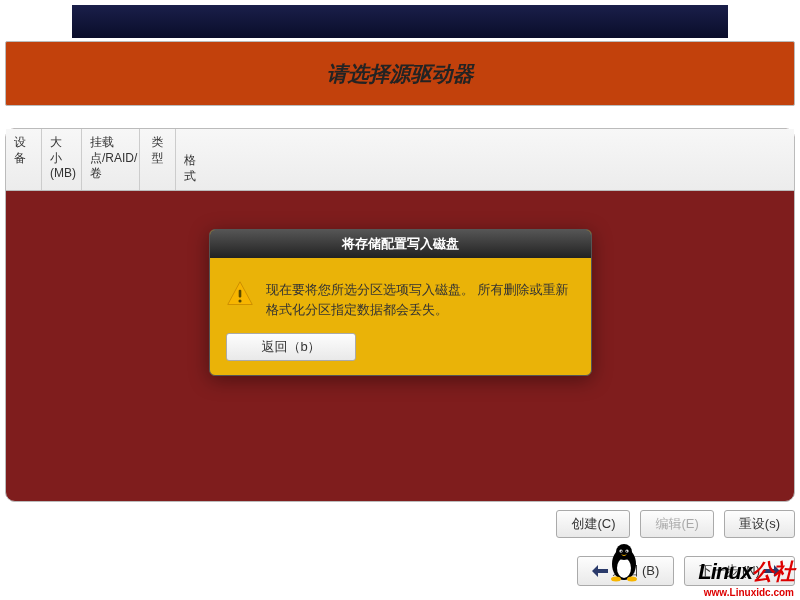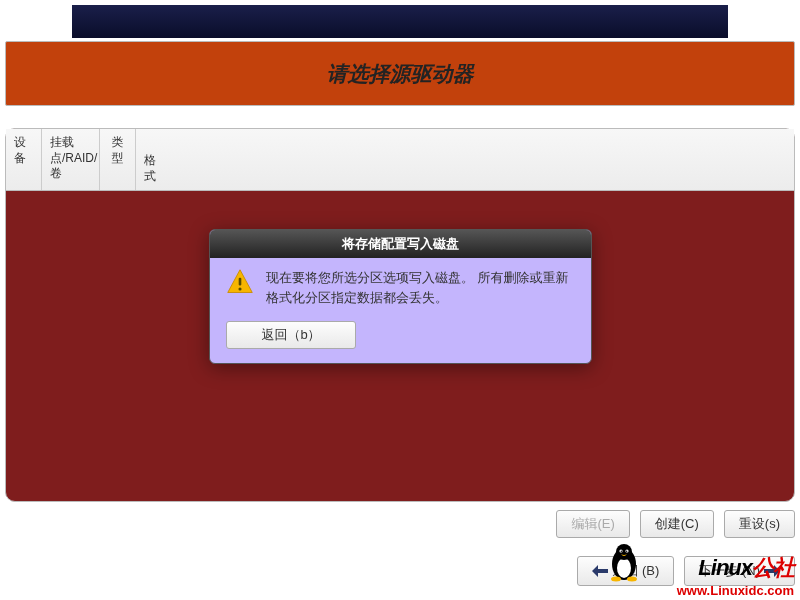--- a/index.html
+++ b/index.html
@@ -22,56 +22,57 @@
   .th-format { width: 36px; margin-top: 18px; }
 
   .action-bar { position: absolute; top: 510px; left: 5px; width: 790px; height: 30px; display: flex; justify-content: flex-end; gap: 10px; }
   .btn { height: 28px; padding: 0 14px; border: 1px solid #aaa; border-radius: 3px; background: linear-gradient(#fdfdfd, #e9e9e9); font-size: 13px; color: #333; cursor: pointer; }
   .btn:disabled { color: #aaa; cursor: default; }
 
   .nav-bar { position: absolute; top: 556px; left: 5px; width: 790px; height: 32px; display: flex; justify-content: flex-end; gap: 10px; }
   .nav-btn { height: 30px; padding: 0 14px; border: 1px solid #aaa; border-radius: 3px; background: linear-gradient(#fdfdfd, #e9e9e9); font-size: 13px; color: #333; cursor: pointer; display: flex; align-items: center; gap: 4px; }
 
   .overlay { position: absolute; top: 0; left: 0; width: 800px; height: 600px; }
-  .dialog { position: absolute; top: 229px; left: 209px; width: 383px; border: 1px solid #555; border-radius: 6px; box-shadow: 0 4px 20px rgba(0,0,0,0.4); background: #c4b5fd; overflow: hidden; }
+  .dialog { position: absolute; top: 229px; left: 209px; width: 383px; border: 1px solid #555; border-radius: 6px; box-shadow: 0 4px 20px rgba(0,0,0,0.4); background: #eab308; overflow: hidden; }
   .dialog-title { background: linear-gradient(#555, #222); color: #fff; font-weight: bold; text-align: center; padding: 5px 0; font-size: 13px; }
-  .dialog-body { display: flex; padding: 10px 16px 8px 16px; gap: 12px; }
+  .dialog-body { display: flex; padding: 22px 16px 8px 16px; gap: 12px; }
   .warn-icon { flex: 0 0 auto; }
   .dialog-text { font-size: 13px; color: #333; line-height: 1.5; }
   .dialog-buttons { display: flex; justify-content: space-between; gap: 10px; padding: 6px 16px 14px 16px; }
   .dialog-buttons .btn { min-width: 130px; }
 
   .watermark { position: absolute; bottom: 2px; right: 6px; text-align: right; pointer-events: none; }
   .watermark .line1 { font-size: 22px; font-weight: bold; color: #000; font-style: italic; letter-spacing: -1px; }
   .watermark .line1 .red { color: #d00; }
-  .watermark .line2 { font-size: 13px; color: #d00; font-weight: bold; }
+  .watermark .line2 { font-size: 10px; color: #d00; font-weight: bold; }
   .penguin { position: absolute; bottom: 18px; right: 158px; pointer-events: none; }
 </style>
 </head>
 <body>
 <div class="root">
 
   <div class="top-bar"></div>
 
   <div class="panel">
     <div class="panel-title">请选择源驱动器</div>
   </div>
 
   <div class="table-area">
     <div class="table-headers">
       <div class="th th-device">设备</div>
+      <div class="th th-size">大小(MB)</div>
       <div class="th th-mount">挂载点/RAID/卷</div>
       <div class="th th-type">类型</div>
       <div class="th th-format">格式</div>
     </div>
   </div>
 
   <div class="action-bar">
+    <button class="btn">创建(C)</button>
     <button class="btn" disabled="">编辑(E)</button>
-    <button class="btn">创建(C)</button>
     <button class="btn">重设(s)</button>
   </div>
 
   <div class="nav-bar">
     <button class="nav-btn">
       <svg width="16" height="12" viewBox="0 0 16 12">
           <path d="M6 0 L0 6 L6 12 L6 8 L16 8 L16 4 L6 4 Z" fill="#2a3a6a"></path>
         </svg>
       <span>返回 (B)</span>
     </button>

